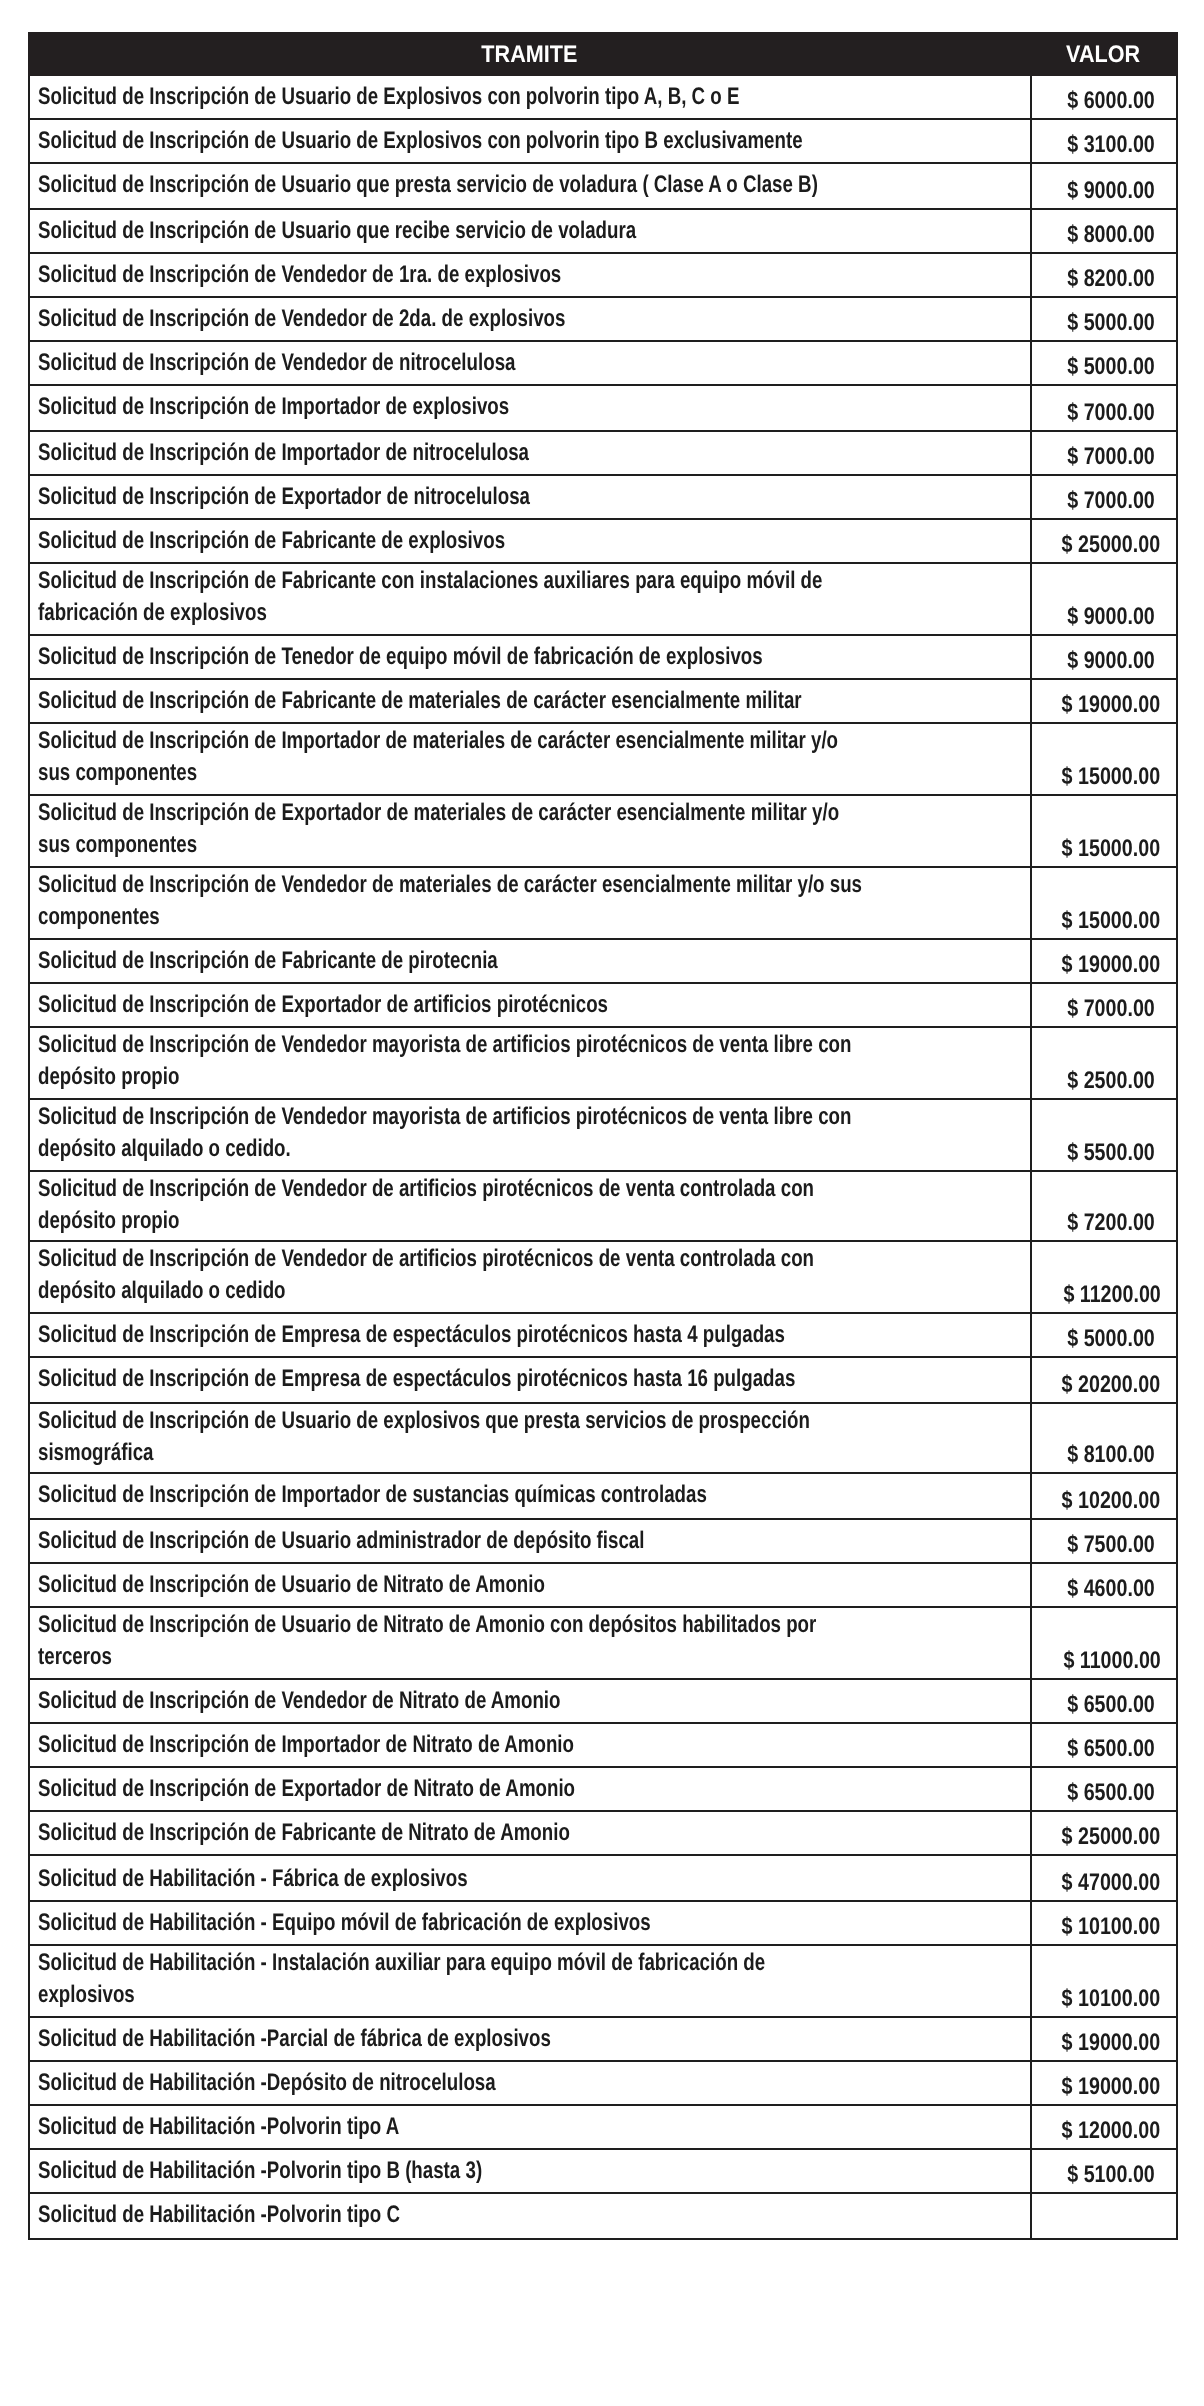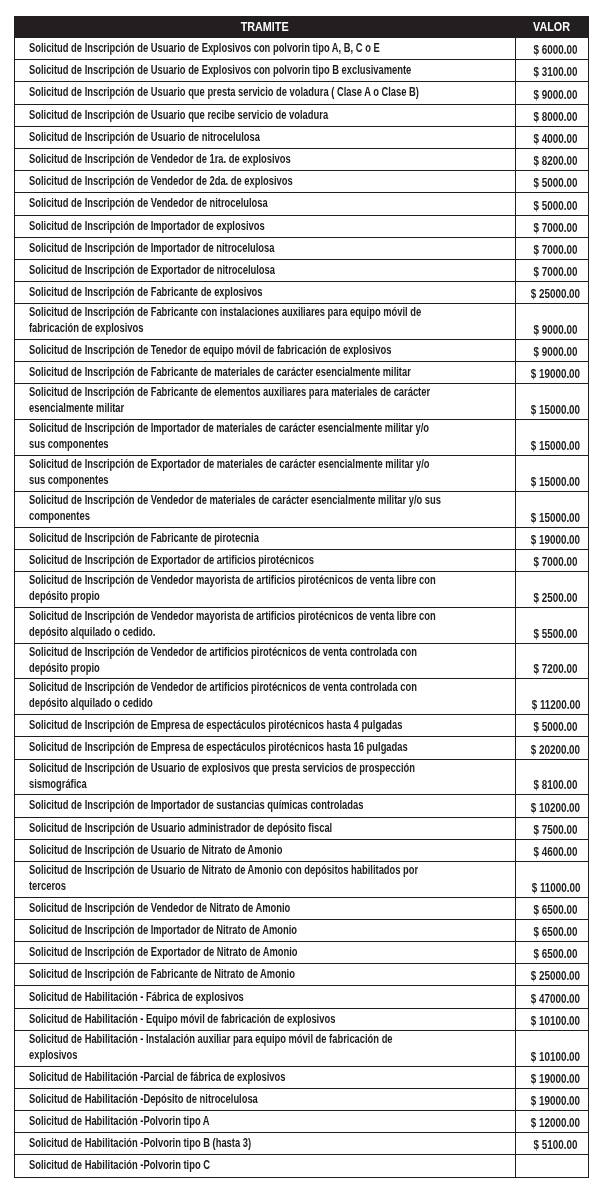--- a/index.html
+++ b/index.html
@@ -17,21 +17,21 @@
     border: 1.5px solid #231f20;
     margin-top: 36px;
   }
   .fee-table th span { display: inline-block; transform: scaleX(0.9); }
   .fee-table td {
     padding: 0; border: 1.5px solid #1e1e1e; overflow: hidden;
     font-size: 12px; font-weight: bold; line-height: 15px;
   }
   .fee-table tr.single td { height: 20.2px; }
   .fee-table tr.double td { height: 33.8px; }
-  .fee-table td.tramite { padding-left: 14px; vertical-align: middle; }
+  .fee-table td.tramite { padding-left: 4px; vertical-align: middle; }
   .fee-table td.tramite .txt {
     display: inline-block; white-space: pre; transform: scaleX(0.78);
     transform-origin: left center; width: 620px;
   }
   .fee-table tr.double td.tramite { vertical-align: top; }
   .fee-table tr.double td.tramite .txt { line-height: 16px; margin-top: 0px; }
   .fee-table td.valor { text-align: center; padding-right: 3px; vertical-align: bottom; padding-bottom: 1px; }
   .fee-table td.valor .txt {
     display: inline-block; white-space: nowrap; transform: scaleX(0.82);
     transform-origin: right center;
@@ -62,24 +62,20 @@
       </tr>
       <tr class="single">
         <td class="tramite"><span class="txt">Solicitud de Inscripción de Usuario que presta servicio de voladura ( Clase A o Clase B)</span></td>
         <td class="valor"><span class="txt">$ 9000.00</span></td>
       </tr>
       <tr class="single">
         <td class="tramite"><span class="txt">Solicitud de Inscripción de Usuario que recibe servicio de voladura</span></td>
         <td class="valor"><span class="txt">$ 8000.00</span></td>
       </tr>
       <tr class="single">
-        <td class="tramite"><span class="txt">Solicitud de Inscripción de Usuario de nitrocelulosa</span></td>
-        <td class="valor"><span class="txt">$ 4000.00</span></td>
-      </tr>
-      <tr class="single">
         <td class="tramite"><span class="txt">Solicitud de Inscripción de Vendedor de 1ra. de explosivos</span></td>
         <td class="valor"><span class="txt">$ 8200.00</span></td>
       </tr>
       <tr class="single">
         <td class="tramite"><span class="txt">Solicitud de Inscripción de Vendedor de 2da. de explosivos</span></td>
         <td class="valor"><span class="txt">$ 5000.00</span></td>
       </tr>
       <tr class="single">
         <td class="tramite"><span class="txt">Solicitud de Inscripción de Vendedor de nitrocelulosa</span></td>
         <td class="valor"><span class="txt">$ 5000.00</span></td>
@@ -105,25 +101,20 @@
 fabricación de explosivos</span></td>
         <td class="valor"><span class="txt">$ 9000.00</span></td>
       </tr>
       <tr class="single">
         <td class="tramite"><span class="txt">Solicitud de Inscripción de Tenedor de equipo móvil de fabricación de explosivos</span></td>
         <td class="valor"><span class="txt">$ 9000.00</span></td>
       </tr>
       <tr class="single">
         <td class="tramite"><span class="txt">Solicitud de Inscripción de Fabricante de materiales de carácter esencialmente militar</span></td>
         <td class="valor"><span class="txt">$ 19000.00</span></td>
-      </tr>
-      <tr class="double">
-        <td class="tramite"><span class="txt">Solicitud de Inscripción de Fabricante de elementos auxiliares para materiales de carácter
-esencialmente militar</span></td>
-        <td class="valor"><span class="txt">$ 15000.00</span></td>
       </tr>
       <tr class="double">
         <td class="tramite"><span class="txt">Solicitud de Inscripción de Importador de materiales de carácter esencialmente militar y/o
 sus componentes</span></td>
         <td class="valor"><span class="txt">$ 15000.00</span></td>
       </tr>
       <tr class="double">
         <td class="tramite"><span class="txt">Solicitud de Inscripción de Exportador de materiales de carácter esencialmente militar y/o
 sus componentes</span></td>
         <td class="valor"><span class="txt">$ 15000.00</span></td>

